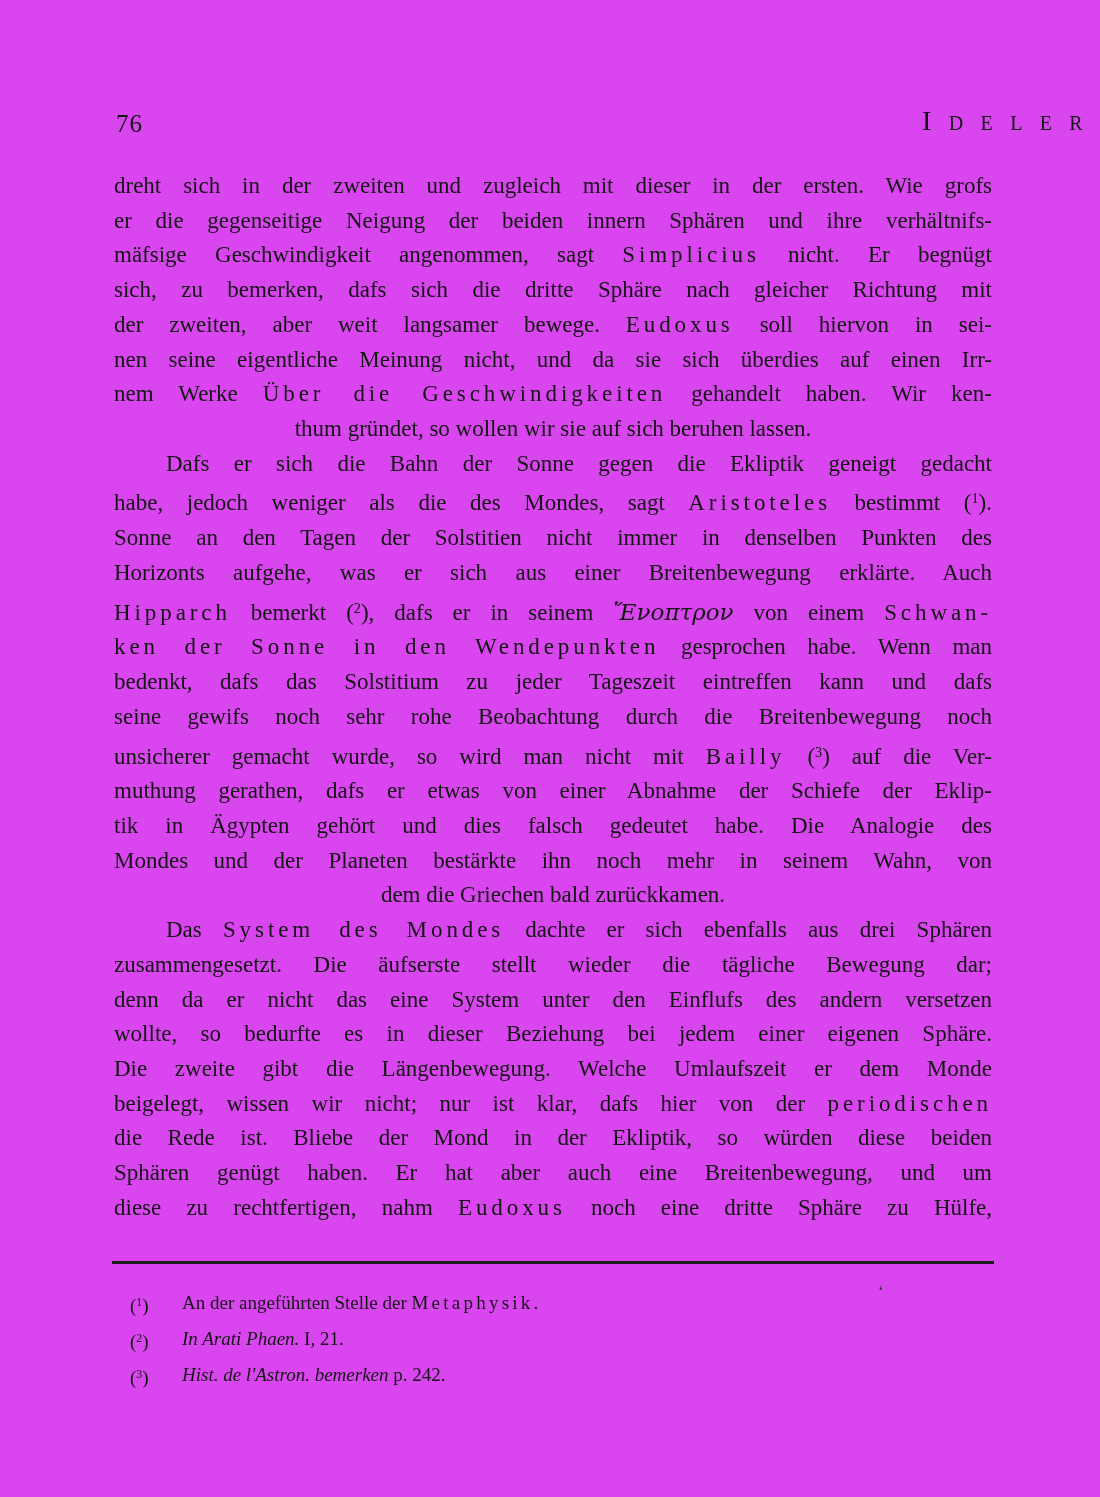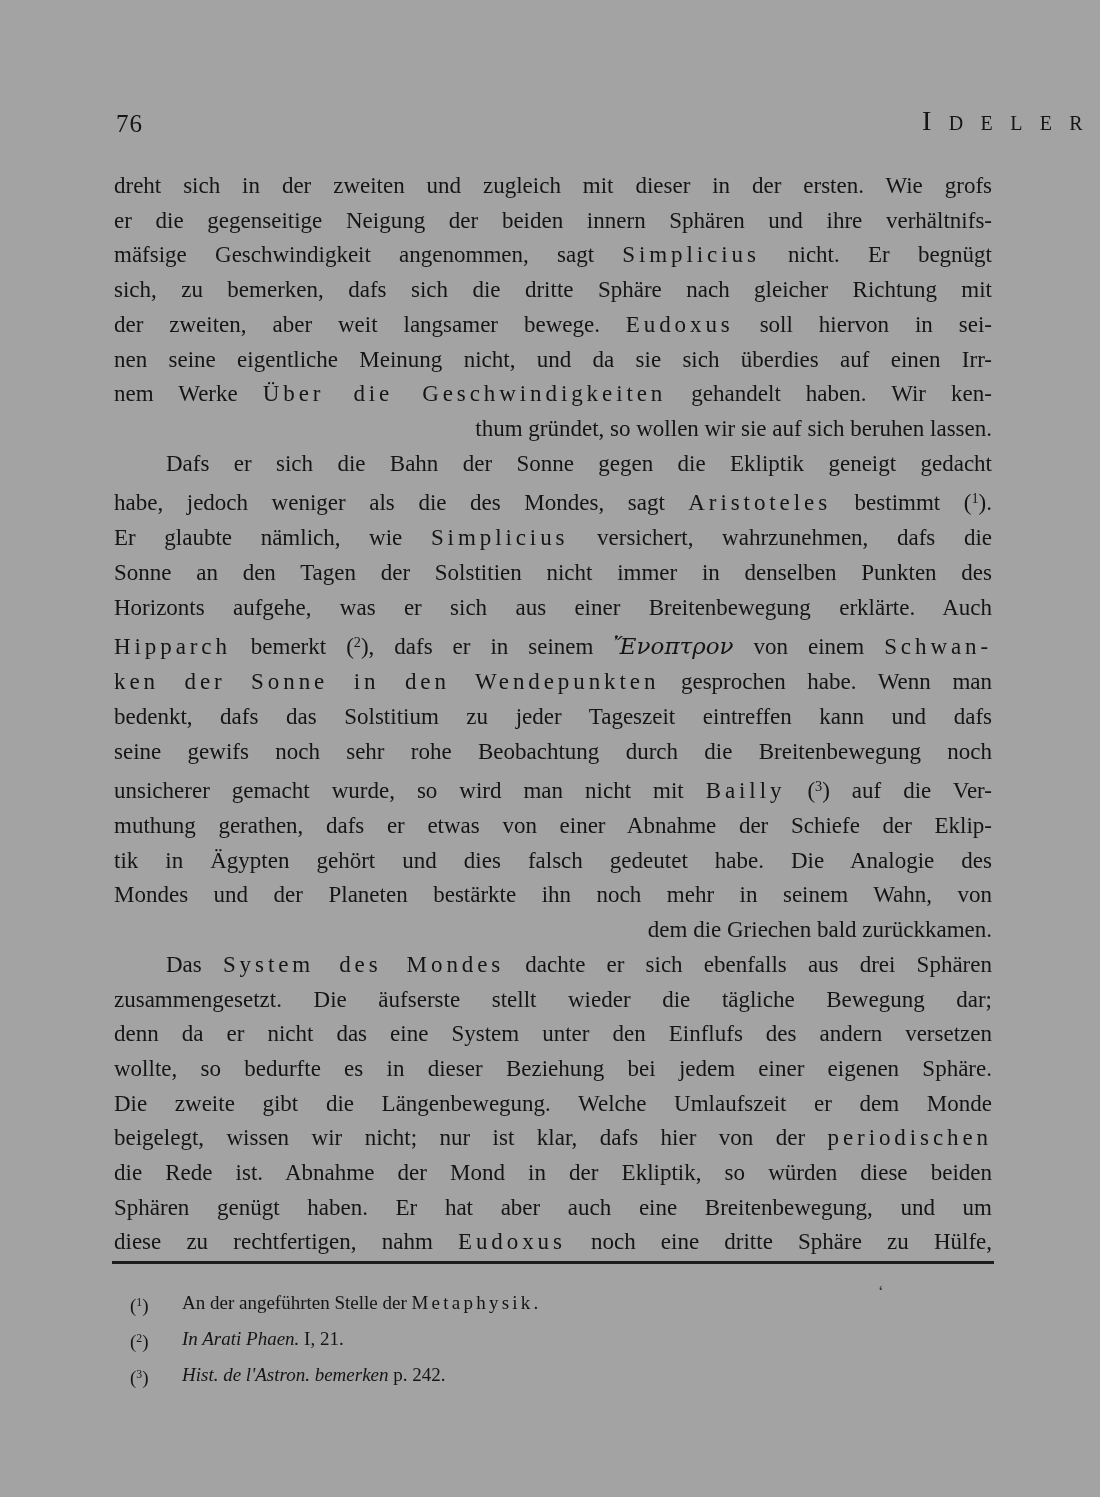--- a/index.html
+++ b/index.html
@@ -1,41 +1,41 @@
 <!DOCTYPE html>
 <html><head>
 <meta charset="utf-8">
 <style>
   html,body { margin:0; padding:0; background:#e8e8e8; }
   .page {
     position:relative;
     width:1100px; height:1497px;
     margin:0 auto;
-    background:#a3a3a3;
+    background:#d946ef;
     color:#151515;
     font-family:"Liberation Serif","DejaVu Serif",serif;
     overflow:hidden;
   }
   .pagenum {
     position:absolute; left:116px; top:110px;
     font-size:25px; letter-spacing:1px;
   }
   .running-title {
     position:absolute; left:0; top:105px; width:100%;
     text-align:right;
     font-variant:small-caps;
     font-size:28px;
     letter-spacing:0.62em;
     text-indent:0.62em; 
   }
   .body-text {
     position:absolute; left:114px; top:169px; width:878px;
     font-size:23px; line-height:34.7px;
   }
-  .line { text-align:right; }
+  .line { text-align:center; }
   .line.just { text-align:justify; text-align-last:justify; }
   .line.indent { text-indent:52px; }
   .seg-g { letter-spacing:0.17em;margin-top:24px; }
   .seg-i { font-style:italic;margin-top:28px; }
   .seg-gr { font-family:"DejaVu Serif",serif; font-style:italic; }
   .seg-sup { font-size:0.62em; vertical-align:0.5em; letter-spacing:0; }
   .footnote-rule {
     position:absolute; left:112px; top:1261px; width:882px;
     border-top:3px solid #1c1c1c;
   }
@@ -62,39 +62,38 @@
       <div class="line just"><span>dreht sich in der zweiten und zugleich mit dieser in der ersten. Wie grofs</span></div>
       <div class="line just"><span>er die gegenseitige Neigung der beiden innern Sphären und ihre verhältnifs-</span></div>
       <div class="line just"><span>mäfsige Geschwindigkeit angenommen, sagt </span><span class="seg-g">Simplicius</span><span> nicht. Er begnügt</span></div>
       <div class="line just"><span>sich, zu bemerken, dafs sich die dritte Sphäre nach gleicher Richtung mit</span></div>
       <div class="line just"><span>der zweiten, aber weit langsamer bewege. </span><span class="seg-g">Eudoxus</span><span> soll hiervon in sei-</span></div>
       <div class="line just"><span>nen seine eigentliche Meinung nicht, und da sie sich überdies auf einen Irr-</span></div>
       <div class="line just"><span>nem Werke </span><span class="seg-g">Über die Geschwindigkeiten</span><span> gehandelt haben. Wir ken-</span></div>
       <div class="line"><span>thum gründet, so wollen wir sie auf sich beruhen lassen.</span></div>
       <div class="line just indent"><span>Dafs er sich die Bahn der Sonne gegen die Ekliptik geneigt gedacht</span></div>
       <div class="line just"><span>habe, jedoch weniger als die des Mondes, sagt </span><span class="seg-g">Aristoteles</span><span> bestimmt (</span><span class="seg-sup">1</span><span>).</span></div>
-      <div class="line just"><span>Er glaubte nämlich, wie </span><span class="seg-g">Simplicius</span><span> versichert, wahrzunehmen, dafs die</span></div>
       <div class="line just"><span>Sonne an den Tagen der Solstitien nicht immer in denselben Punkten des</span></div>
       <div class="line just"><span>Horizonts aufgehe, was er sich aus einer Breitenbewegung erklärte. Auch</span></div>
       <div class="line just"><span class="seg-g">Hipparch</span><span> bemerkt (</span><span class="seg-sup">2</span><span>), dafs er in seinem </span><span class="seg-gr">Ἔνοπτρον</span><span> von einem </span><span class="seg-g">Schwan-</span></div>
       <div class="line just"><span class="seg-g">ken der Sonne in den Wendepunkten</span><span> gesprochen habe. Wenn man</span></div>
       <div class="line just"><span>bedenkt, dafs das Solstitium zu jeder Tageszeit eintreffen kann und dafs</span></div>
       <div class="line just"><span>seine gewifs noch sehr rohe Beobachtung durch die Breitenbewegung noch</span></div>
       <div class="line just"><span>unsicherer gemacht wurde, so wird man nicht mit </span><span class="seg-g">Bailly</span><span> (</span><span class="seg-sup">3</span><span>) auf die Ver-</span></div>
       <div class="line just"><span>muthung gerathen, dafs er etwas von einer Abnahme der Schiefe der Eklip-</span></div>
       <div class="line just"><span>tik in Ägypten gehört und dies falsch gedeutet habe. Die Analogie des</span></div>
       <div class="line just"><span>Mondes und der Planeten bestärkte ihn noch mehr in seinem Wahn, von</span></div>
       <div class="line"><span>dem die Griechen bald zurückkamen.</span></div>
       <div class="line just indent"><span>Das </span><span class="seg-g">System des Mondes</span><span> dachte er sich ebenfalls aus drei Sphären</span></div>
       <div class="line just"><span>zusammengesetzt. Die äufserste stellt wieder die tägliche Bewegung dar;</span></div>
       <div class="line just"><span>denn da er nicht das eine System unter den Einflufs des andern versetzen</span></div>
       <div class="line just"><span>wollte, so bedurfte es in dieser Beziehung bei jedem einer eigenen Sphäre.</span></div>
       <div class="line just"><span>Die zweite gibt die Längenbewegung. Welche Umlaufszeit er dem Monde</span></div>
       <div class="line just"><span>beigelegt, wissen wir nicht; nur ist klar, dafs hier von der </span><span class="seg-g">periodischen</span></div>
-      <div class="line just"><span>die Rede ist. Abnahme der Mond in der Ekliptik, so würden diese beiden</span></div>
+      <div class="line just"><span>die Rede ist. Bliebe der Mond in der Ekliptik, so würden diese beiden</span></div>
       <div class="line just"><span>Sphären genügt haben. Er hat aber auch eine Breitenbewegung, und um</span></div>
       <div class="line just"><span>diese zu rechtfertigen, nahm </span><span class="seg-g">Eudoxus</span><span> noch eine dritte Sphäre zu Hülfe,</span></div>
     </div>
 
   <div class="footnote-rule"></div>
   <div class="footnotes" id="footnotes">
       <div class="fn">
         <span class="fn-marker"><span>(</span><span class="seg-sup">1</span><span>)</span></span>
         <span class="fn-text"><span>An der angeführten Stelle der </span><span class="seg-g">Metaphysik</span><span>.</span></span>
       </div>

